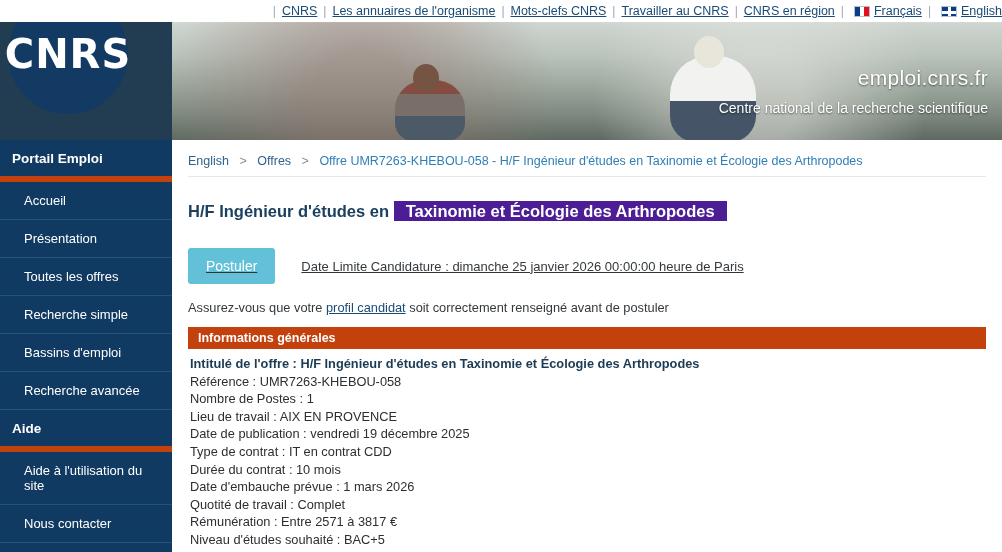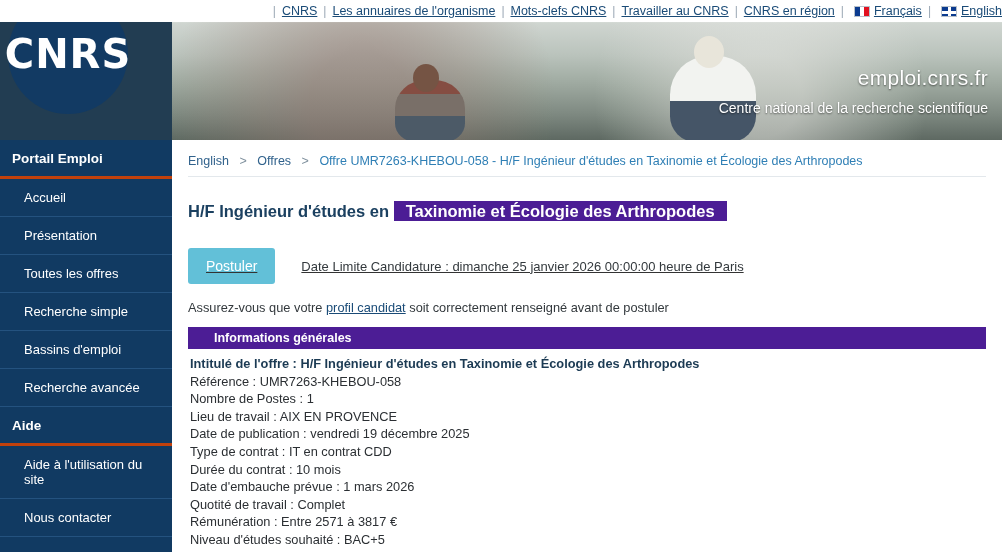--- a/index.html
+++ b/index.html
@@ -187,21 +187,21 @@
   .sidebar {
     width: 172px;
     flex: 0 0 172px;
     background: #113a62;
     color: #ffffff;
   }
   .sb-head {
     padding: 11px 12px 10px 12px;
     font-weight: bold;
     font-size: 13.5px;
-    border-bottom: 3px solid #c2410c;
+    border-bottom: 6px solid #c2410c;
   }
   .sb-item {
     padding: 11px 12px 11px 24px;
     font-size: 13px;
     border-bottom: 1px solid #24527f;
     cursor: pointer;
     color: #ffffff;
   }
 
   .content {
@@ -263,25 +263,25 @@
 
   .notice {
     font-size: 12.8px;
     color: #33393d;
     padding: 6px 0 12px 0;
   }
   .notice a { color: #1a4b77; text-decoration: underline; cursor: pointer; }
 
   
   .section-bar {
-    background: #4c1d95;
+    background: #c2410c;
     color: #ffffff;
     font-weight: bold;
     font-size: 12.5px;
-    padding: 4px 26px;
+    padding: 4px 10px;
     margin: 0 0 6px 0;
   }
 
   .info-list {
     list-style: none;
     margin: 0;
     padding: 0 0 0 2px;
     font-size: 12.8px;
     color: #2b2f33;
     line-height: 15.6px;

